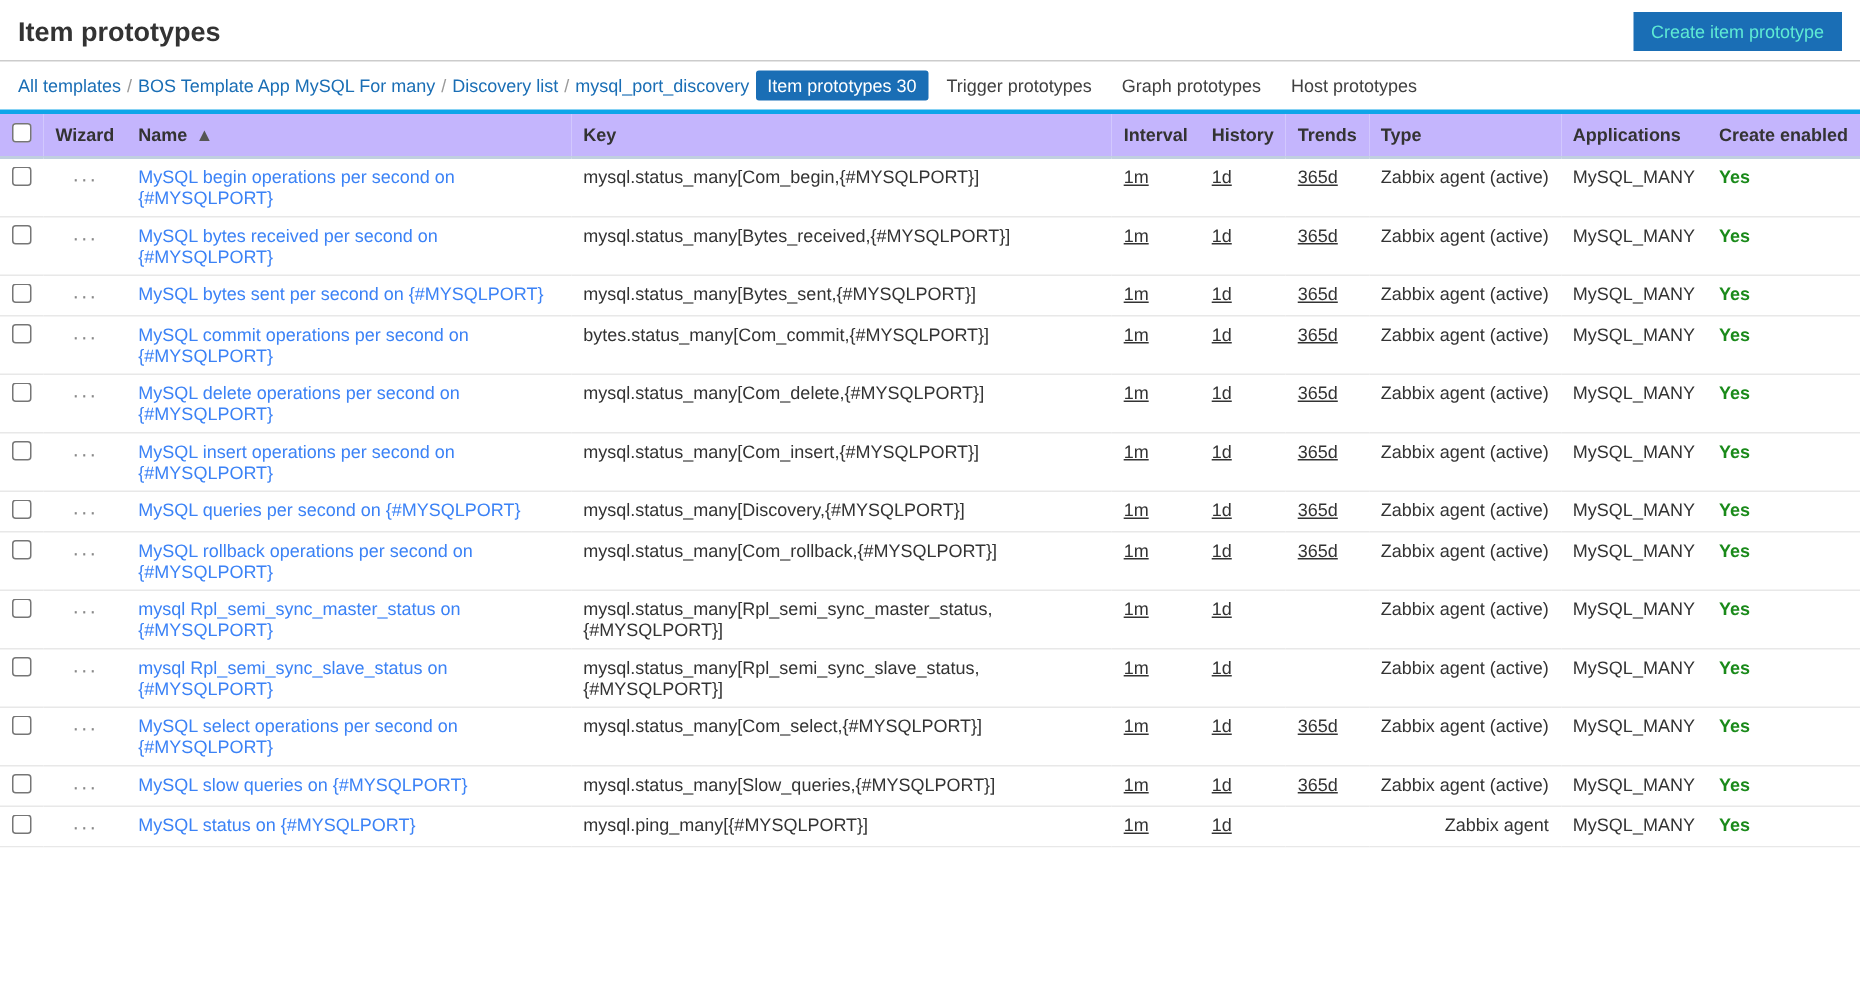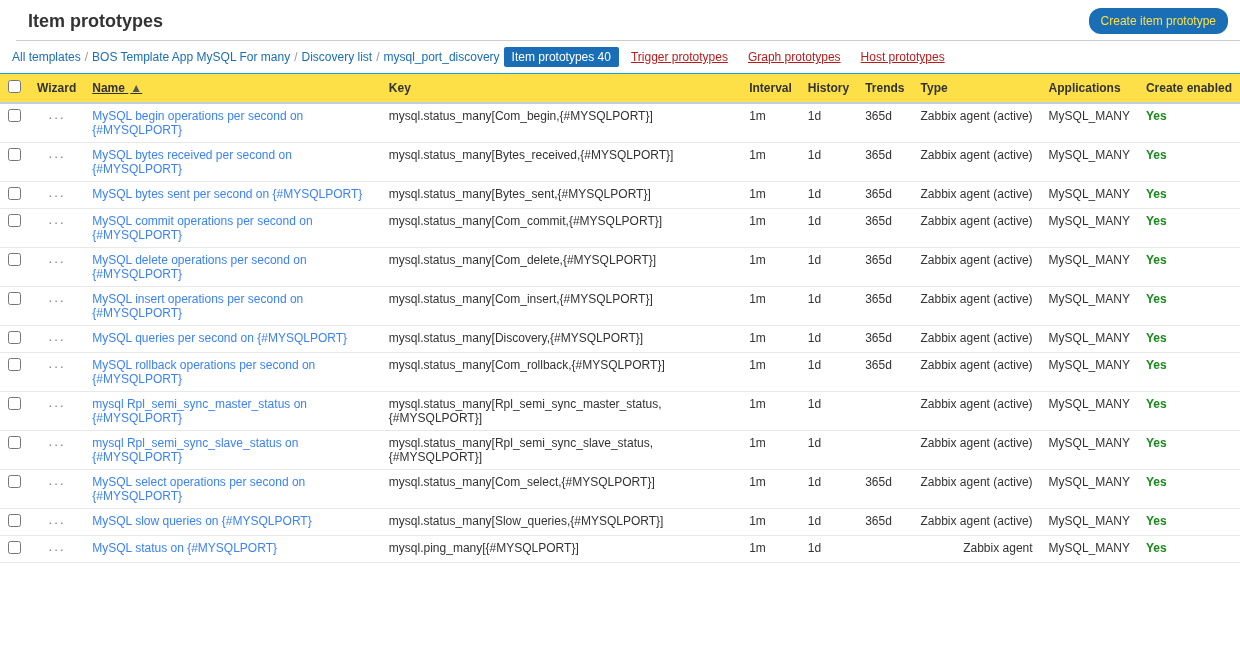--- a/index.html
+++ b/index.html
@@ -2,80 +2,79 @@
 <html><head>
   <meta charset="utf-8">
   <style>
     * { box-sizing: border-box; margin: 0; padding: 0; }
     body { font-family: Arial, sans-serif; font-size: 12px; background: #fff; color: #333; }
 
     .header {
       display: flex; align-items: center; justify-content: space-between;
       padding: 8px 12px 6px 12px;
       border-bottom: 1px solid #ccc;
-      margin-left: 16px;
     }
     .header h1 { font-size: 18px; font-weight: bold; color: #333; }
     .create-btn {
-      background: #1a6eb5; color: #fde047; border: none; padding: 6px 12px;
-      font-size: 12px; cursor: pointer; border-radius: 12px;
+      background: #1a6eb5; color: #5eead4; border: none; padding: 6px 12px;
+      font-size: 12px; cursor: pointer; border-radius: 0;
     }
 
     .breadcrumb {
       padding: 6px 12px;
       display: flex; align-items: center; gap: 4px;
-      font-size: 12px; border-bottom: 1px solid #0ea5e9;
+      font-size: 12px; border-bottom: 3px solid #0ea5e9;
     }
     .breadcrumb a { color: #1a6eb5; text-decoration: none; }
     .breadcrumb .sep { color: #999; }
     .breadcrumb .active-tab {
       background: #1a6eb5; color: #fff; padding: 3px 8px; border-radius: 2px;
     }
-    .breadcrumb .tab-link { color: #b91c1c; padding: 3px 8px; text-decoration: underline; }
+    .breadcrumb .tab-link { color: #404040; padding: 3px 8px; }
 
     table {
       width: 100%; border-collapse: collapse;
     }
     thead th {
-      background: #fde047; color: #333; font-weight: bold; font-size: 12px;
+      background: #c4b5fd; color: #333; font-weight: bold; font-size: 12px;
       padding: 6px 8px; text-align: left; border-bottom: 2px solid #c0cfe0;
       white-space: nowrap;
     }
-    thead th.sortable { cursor: pointer; text-decoration: underline; }
+    thead th.sortable { cursor: pointer; }
     thead th .sort-arrow { margin-left: 2px; color: #555; }
 
     tbody tr { border-bottom: 1px solid #e8e8e8; }
     tbody td { padding: 5px 8px; vertical-align: top; font-size: 12px; }
 
     .checkbox-col { width: 22px; text-align: center; }
     .wizard-col { width: 36px; text-align: center; }
     .dots { color: #888; font-size: 14px; cursor: pointer; letter-spacing: 1px; }
     .name-link { color: #3b82f6; text-decoration: none; }
     .yes-link { color: #1a8a1a; text-decoration: none; font-weight: bold; text-align: center; }
 
-    .col-interval, .col-history, .col-trends { white-space: nowrap; }
+    .col-interval, .col-history, .col-trends { white-space: nowrap; text-decoration: underline; }
     .col-type { white-space: nowrap; text-align: right; }
   </style>
 </head>
 <body>
 
 <div class="header">
   <h1>Item prototypes</h1>
   <button class="create-btn">Create item prototype</button>
 </div>
 
 <div class="breadcrumb">
   <a href="#">All templates</a>
   <span class="sep">/</span>
   <a href="#">BOS Template App MySQL For many</a>
   <span class="sep">/</span>
   <a href="#">Discovery list</a>
   <span class="sep">/</span>
   <a href="#">mysql_port_discovery</a>
-  <span class="active-tab">Item prototypes 40</span>
+  <span class="active-tab">Item prototypes 30</span>
   <a href="#" class="tab-link">Trigger prototypes</a>
   <a href="#" class="tab-link">Graph prototypes</a>
   <a href="#" class="tab-link">Host prototypes</a>
 </div>
 
 <table>
   <thead>
     <tr>
       <th class="checkbox-col">
         <input type="checkbox" style="">
@@ -155,21 +154,21 @@
       <tr>
       <td class="checkbox-col">
         <input type="checkbox" style="">
       </td>
       <td class="wizard-col">
         <span class="dots">···</span>
       </td>
       <td>
         <a href="#" class="name-link">MySQL commit operations per second on {#MYSQLPORT}</a>
       </td>
-      <td>mysql.status_many[Com_commit,{#MYSQLPORT}]</td>
+      <td>bytes.status_many[Com_commit,{#MYSQLPORT}]</td>
       <td class="col-interval">1m</td>
       <td class="col-history">1d</td>
       <td class="col-trends">365d</td>
       <td class="col-type">Zabbix agent (active)</td>
       <td>MySQL_MANY</td>
       <td>
         <a href="#" class="yes-link">Yes</a>
       </td>
     </tr>
       <tr>

